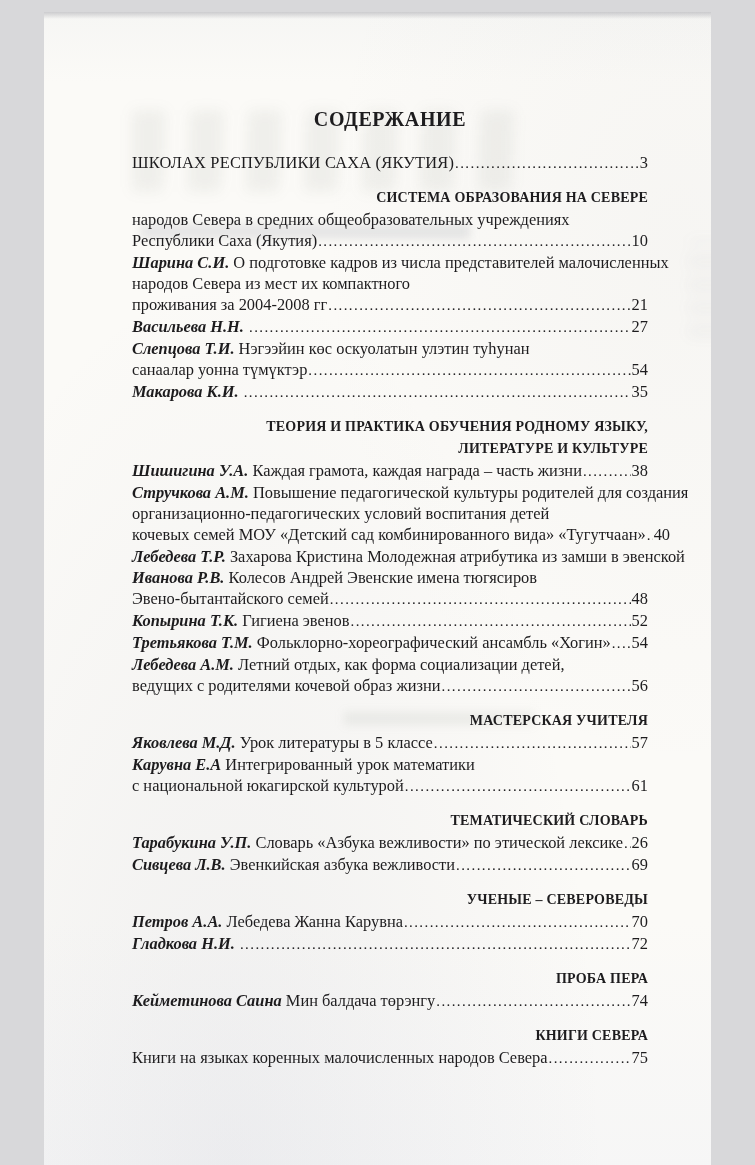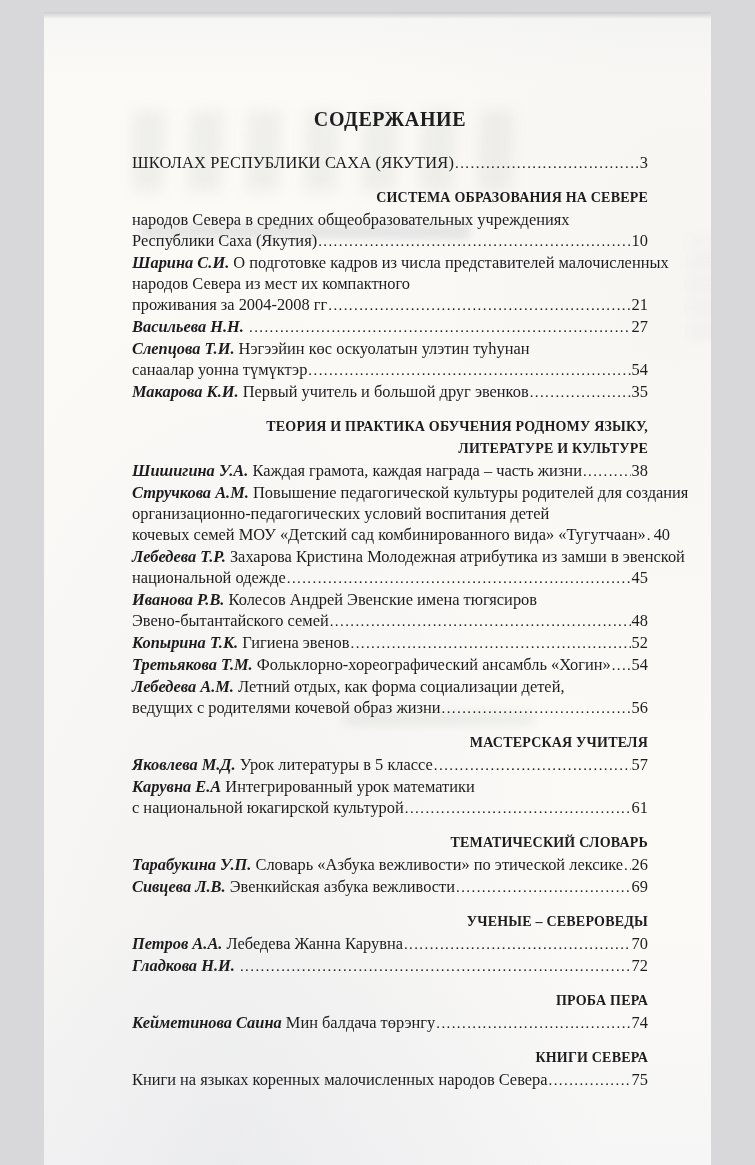--- a/index.html
+++ b/index.html
@@ -165,21 +165,20 @@
             <div class="entry-line"><span class="author">Слепцова Т.И. </span><span class="entry-text">Нэгээйин көс оскуолатын улэтин туһунан</span></div>
             <div class="entry-line leader-line">
               <span class="entry-text">санаалар уонна түмүктэр</span>
               <span class="dots"></span>
               <span class="pagenum">54</span>
             </div>
           </div>
           <div class="entry">
             <div class="entry-line leader-line">
               <span class="author">Макарова К.И. </span>
-              <span class="entry-text">Первый учитель и большой друг эвенков</span>
               <span class="dots"></span>
               <span class="pagenum">35</span>
             </div>
           </div>
         </section>
         <section class="toc-section">
           <div class="section-header">
             <div class="header-line">ТЕОРИЯ И ПРАКТИКА ОБУЧЕНИЯ РОДНОМУ ЯЗЫКУ,</div>
             <div class="header-line">ЛИТЕРАТУРЕ И КУЛЬТУРЕ</div>
           </div>
@@ -195,25 +194,20 @@
             <div class="entry-line"><span class="author">Стручкова А.М. </span><span class="entry-text">Повышение педагогической культуры родителей для создания</span></div>
             <div class="entry-line"><span class="entry-text">организационно-педагогических условий воспитания детей</span></div>
             <div class="entry-line leader-line">
               <span class="entry-text">кочевых семей МОУ «Детский сад комбинированного вида» «Тугутчаан»</span>
               <span class="dots"></span>
               <span class="pagenum">40</span>
             </div>
           </div>
           <div class="entry">
             <div class="entry-line"><span class="author">Лебедева Т.Р. </span><span class="entry-text">Захарова Кристина Молодежная атрибутика из замши в эвенской</span></div>
-            <div class="entry-line leader-line">
-              <span class="entry-text">национальной одежде</span>
-              <span class="dots"></span>
-              <span class="pagenum">45</span>
-            </div>
           </div>
           <div class="entry">
             <div class="entry-line"><span class="author">Иванова Р.В. </span><span class="entry-text">Колесов Андрей Эвенские имена тюгясиров</span></div>
             <div class="entry-line leader-line">
               <span class="entry-text">Эвено-бытантайского семей</span>
               <span class="dots"></span>
               <span class="pagenum">48</span>
             </div>
           </div>
           <div class="entry">

